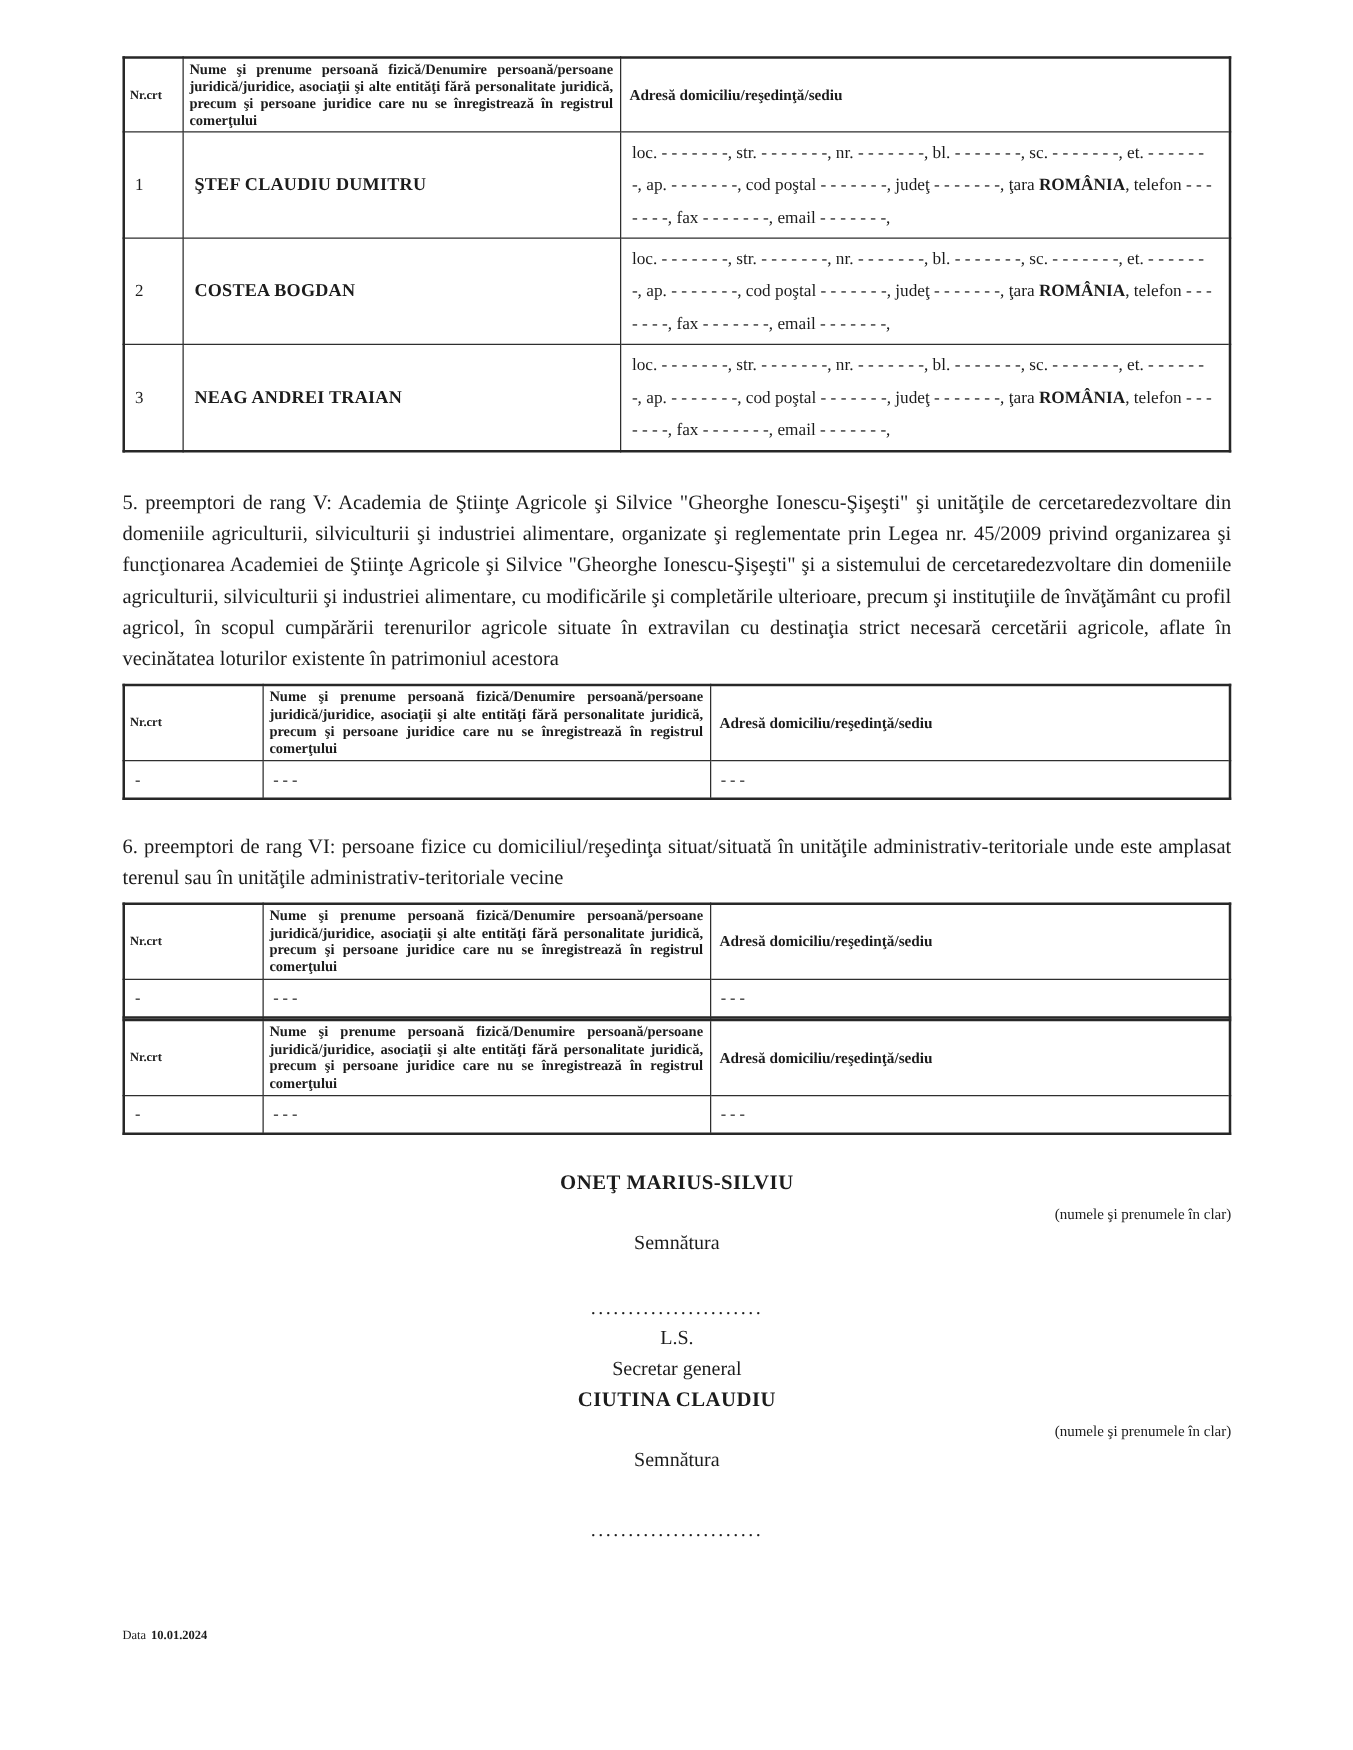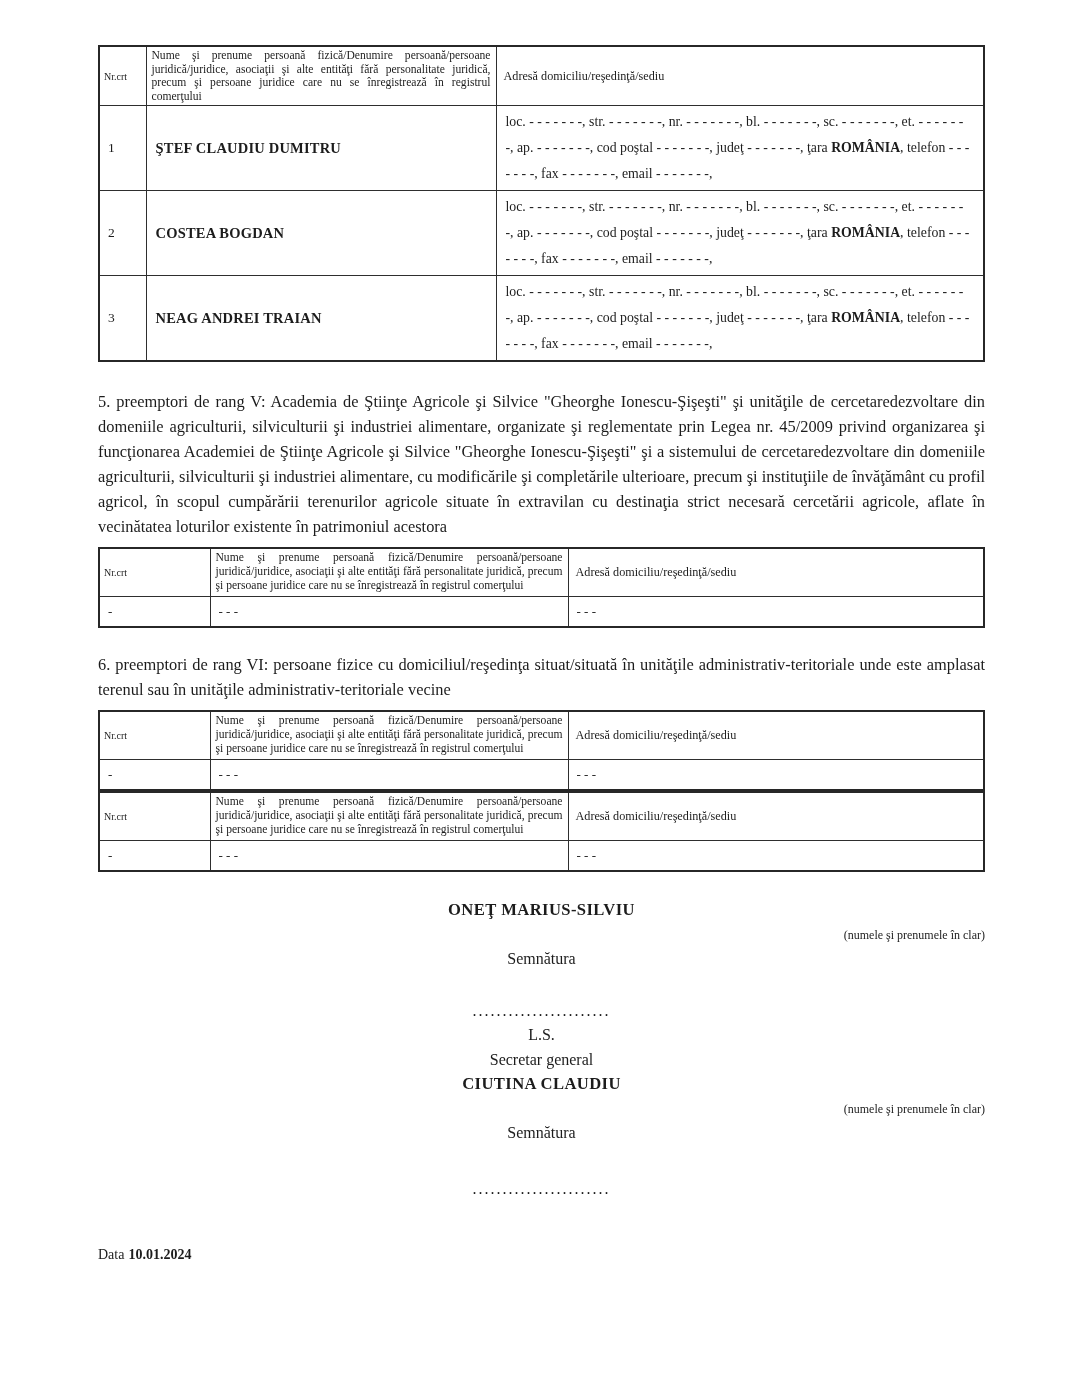--- a/index.html
+++ b/index.html
@@ -6,21 +6,21 @@
   body {
     width:1082px; height:1400px; overflow:hidden;
     font-family:"Liberation Serif", serif;
     color:#1c1c1c;
   }
   .page { padding:45px 97px 0 98px; }
 
   table { border-collapse:collapse; table-layout:fixed; width:887px; }
   .tbl { border:2px solid #272727; }
   .tbl th, .tbl td { border:1.5px solid #2e2e2e; overflow:hidden; }
-  th { font-weight:normal;margin-top:20px; }
+  th { font-weight:bold;margin-top:20px; }
 
   
   .tbl-main thead tr { height:45px; }
   .tbl-main tbody tr { height:66px; }
   .col-nr-m { width:47px; } .col-name-m { width:350px; }
   .h-nr   { font-size:10px; text-align:left; padding:2px 4px; vertical-align:middle; }
   .h-name { font-size:11.6px; line-height:13.6px; text-align:justify; padding:2px 5px 2px 5px; vertical-align:top; }
   .h-addr { font-size:12.2px; text-align:left; padding:2px 7px; vertical-align:middle; }
   .c-nr   { font-size:13.5px; padding:2px 8px; vertical-align:middle; }
   .c-name { font-size:14.5px; font-weight:bold; letter-spacing:0.2px; padding:2px 9px; vertical-align:middle; }
@@ -37,21 +37,21 @@
   .para-5 { margin-top:27px; margin-bottom:8px; }
   .para-6 { margin-top:24px; margin-bottom:8px; }
   .para-7 { margin-top:22px; margin-bottom:7px; }
 
   .sig { text-align:center; font-size:16px; line-height:24.5px; margin-top:26px; }
   .sig-name { font-weight:bold; font-size:16.6px; letter-spacing:0.4px; }
   .sig-note { font-size:12px;text-align:right; }
   .dots { letter-spacing:2px; margin-top:27px; }
   .dots-2 { letter-spacing:2px; margin-top:31px; }
 
-  .date-line { margin-top:46px; font-size:14px; }
+  .date-line { margin-top:66px; font-size:10px; }
   .date-line .b { margin-left:4px; }
 </style>
 </head>
 <body>
 
 <div class="page">
 
   <table class="tbl tbl-main">
     <colgroup>
         <col class="col-nr-m">

